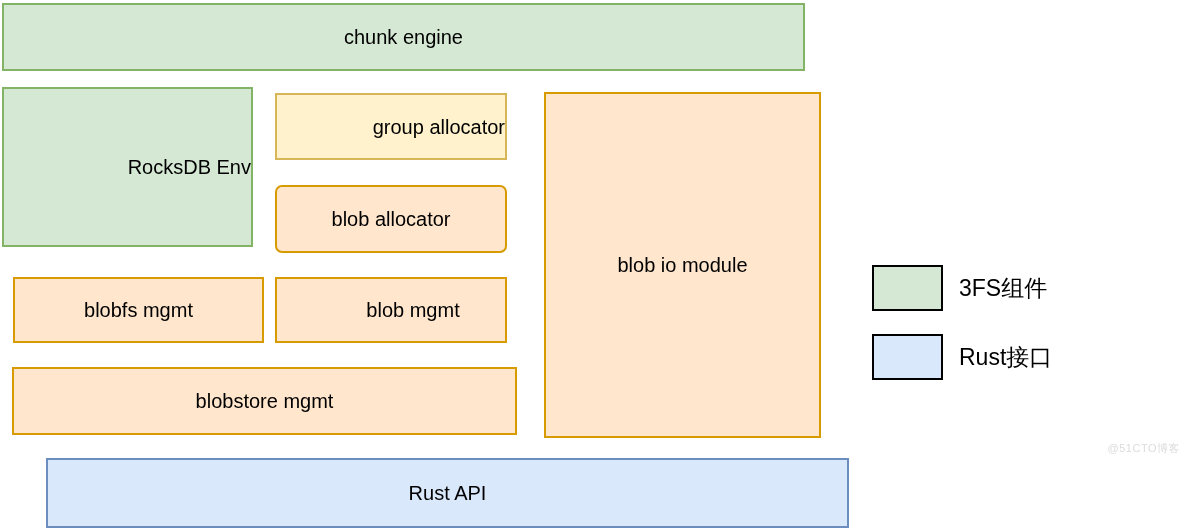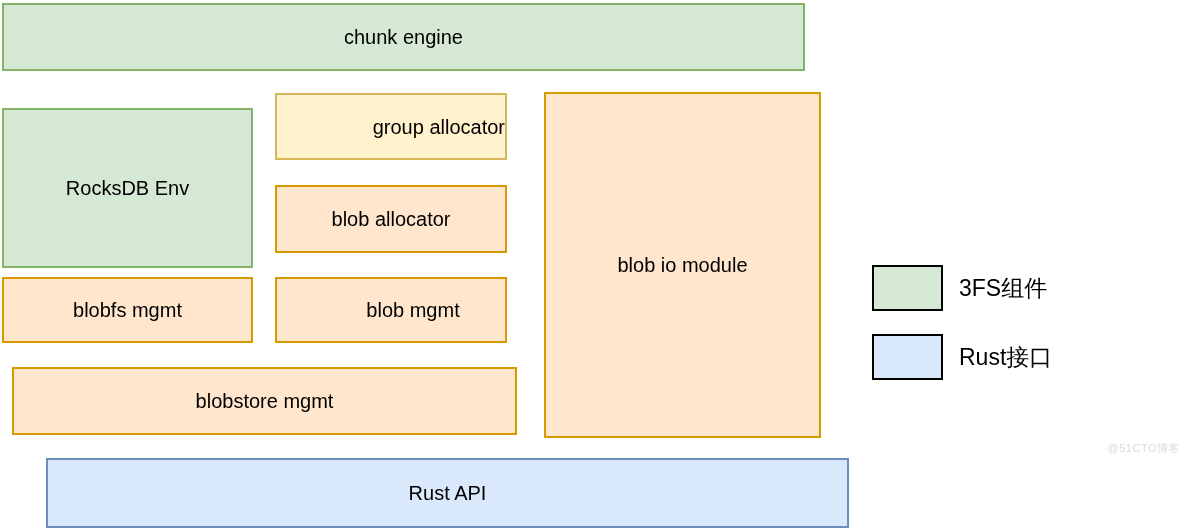--- a/index.html
+++ b/index.html
@@ -17,24 +17,24 @@
     font-size:20px;line-height:1.2;text-align:center;
     border:2px solid;box-sizing:border-box;
     white-space:nowrap;
   }
   .green {background:#d5e8d4;border-color:#82b366;}
   .yellow{background:#fff2cc;border-color:#d6b656;justify-content:flex-end;}
   .orange{background:#ffe6cc;border-color:#d79b00;}
   .blue  {background:#dae8fc;border-color:#6c8ebf;}
 
   #box-chunk-engine   {left:2px;  top:3px;   width:803px; height:68px;}
-  #box-rocksdb-env    {left:2px;  top:108px;  width:251px; height:160px;}
+  #box-rocksdb-env    {left:2px;  top:87px;  width:251px; height:160px;justify-content:flex-end;}
   #box-group-allocator{left:275px;top:93px;  width:232px; height:67px;}
-  #box-blob-allocator {left:275px;top:185px; width:232px; height:68px;}
-  #box-blobfs-mgmt    {left:2px;  top:277px; width:251px; height:66px;}
+  #box-blob-allocator {left:275px;top:185px; width:232px; height:68px;border-radius:7px;}
+  #box-blobfs-mgmt    {left:13px;  top:277px; width:251px; height:66px;}
   #box-blob-mgmt      {left:275px;top:277px; width:232px; height:66px;padding-left:44px;}
   #box-blobstore-mgmt {left:12px;  top:367px; width:505px; height:68px;}
   #box-blob-io-module {left:544px;top:92px;  width:277px; height:346px;}
   #box-rust-api       {left:2px;  top:458px; width:803px; height:70px;margin-left:44px;}
 
   .legend{
     position:absolute;left:872px;top:265px;width:312px;
   }
   .legend-item{
     display:flex;align-items:center;

